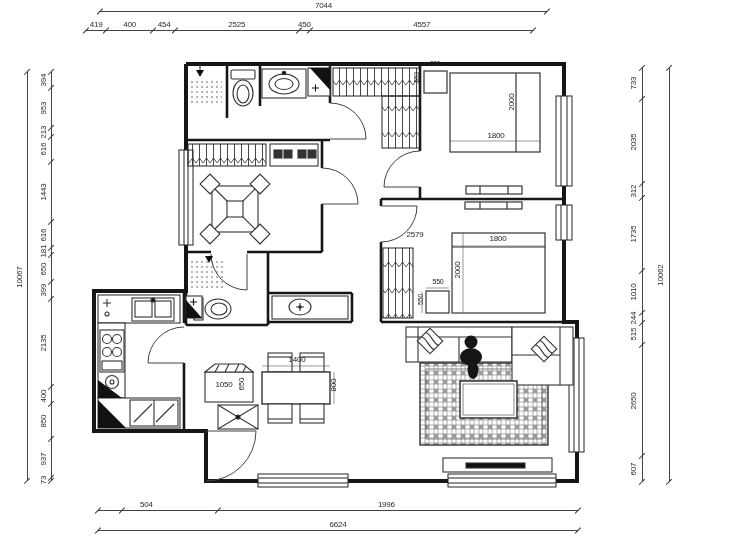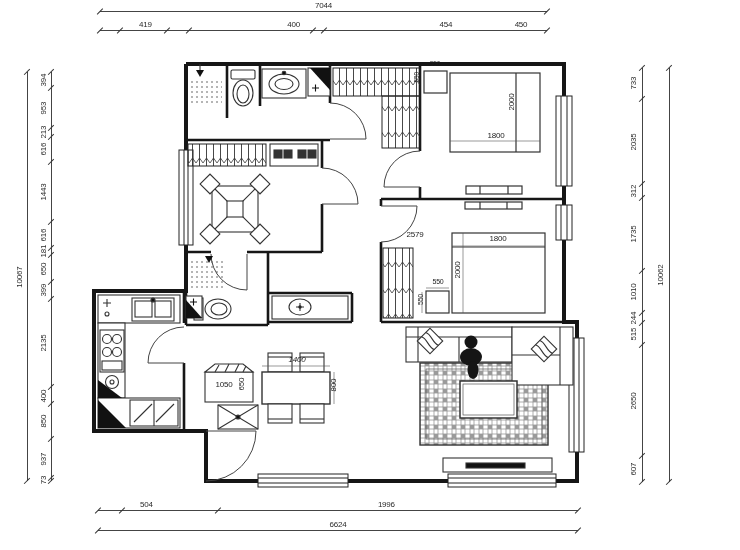--- a/index.html
+++ b/index.html
@@ -21,41 +21,41 @@
   .dim.h .tlab{position:absolute;left:50%;bottom:4px;transform:translateX(-50%);}
   
   .dim.v{display:flex;flex-direction:column;}
   .dim.v .seg{position:relative;width:100%;}
   .dim.v .seg .dlbl{position:absolute;top:50%;left:44%;transform:translate(-50%,-50%) rotate(-90deg);}
   .dim.v .dline{top:0;bottom:0;right:2px;width:1px;}
   .dim.v .tick{right:-1px;transform:translateY(-50%) rotate(-45deg);}
   .dim.v .tlab{position:absolute;top:50%;left:44%;transform:translate(-50%,-50%) rotate(-90deg);}
   
   #dim-top-total   {left:100px;top:0;   width:447px;height:14px;}
-  #dim-top-segs    {left:100px;top:18px;width:447px;height:15px;}
+  #dim-top-segs    {left:86px;top:18px;width:447px;height:15px;}
   #dim-bottom-segs {left:98px; top:498px;width:480px;height:15px;}
   #dim-bottom-total{left:98px; top:518px;width:480px;height:15px;}
   #dim-left-total  {left:12px; top:72px; width:18px;height:409px;}
   #dim-left-segs   {left:37px; top:72px; width:17px;height:409px;}
   #dim-right-segs  {left:626px;top:68px; width:19px;height:414px;}
   #dim-right-total {left:653px;top:68px; width:19px;height:414px;}
   
   .plbl{position:absolute;font-size:8px;line-height:1;color:#1d1d1d;text-align:center;letter-spacing:-0.2px;}
   .plbl.vert{transform:rotate(-90deg);transform-origin:center;}
   .plbl.tiny{font-size:6.5px;}
   #lb-b1w   {left:478px;top:132px;width:36px;}
   #lb-b1d   {left:500px;top:98px; width:24px;}
   #lb-b1sw  {left:424px;top:61px; width:22px;}
   #lb-b1sd  {left:406px;top:74px; width:22px;}
   #lb-b2span{left:394px;top:231px;width:42px;}
   #lb-b2w   {left:478px;top:235px;width:40px;}
   #lb-b2d   {left:446px;top:266px;width:24px;}
   #lb-b2sw  {left:426px;top:278px;width:24px;font-size:7px;}
   #lb-b2sd  {left:408px;top:296px;width:24px;font-size:7px;}
-  #lb-tablel{left:274px;top:356px;width:46px;font-style:italic;}
+  #lb-tablel{left:274px;top:356px;width:46px;}
   #lb-tabled{left:324px;top:381px;width:20px;}
   #lb-cabl  {left:206px;top:381px;width:36px;}
   #lb-cabd  {left:233px;top:380px;width:18px;}
   svg{position:absolute;left:0;top:0;}
 </style>
 </head>
 <body>
 
 <div class="dim h tot" id="dim-top-total">
   <i class="dline"></i>
@@ -67,22 +67,28 @@
   <i class="dline"></i>
 <div class="seg" style="flex: 419 419 0px;">
       <span class="dlbl">419</span>
     </div>
     <div class="seg" style="flex: 950 950 0px;">
       <span class="dlbl">400</span>
     </div>
     <div class="seg" style="flex: 454 454 0px;">
       <span class="dlbl">454</span>
     </div>
+    <div class="seg" style="flex: 2525 2525 0px;">
+      <span class="dlbl">2525</span>
+    </div>
     <div class="seg" style="flex: 240 240 0px;">
       <span class="dlbl">450</span>
+    </div>
+    <div class="seg" style="flex: 4557 4557 0px;">
+      <span class="dlbl">4557</span>
     </div>
     <i class="tick" style="left: 0%;"></i>
     <i class="tick" style="left: 4.58174%;"></i>
     <i class="tick" style="left: 14.9699%;"></i>
     <i class="tick" style="left: 19.9344%;"></i>
     <i class="tick" style="left: 47.5451%;"></i>
     <i class="tick" style="left: 50.1695%;"></i>
     <i class="tick" style="left: 100%;"></i>
   </div>
 

